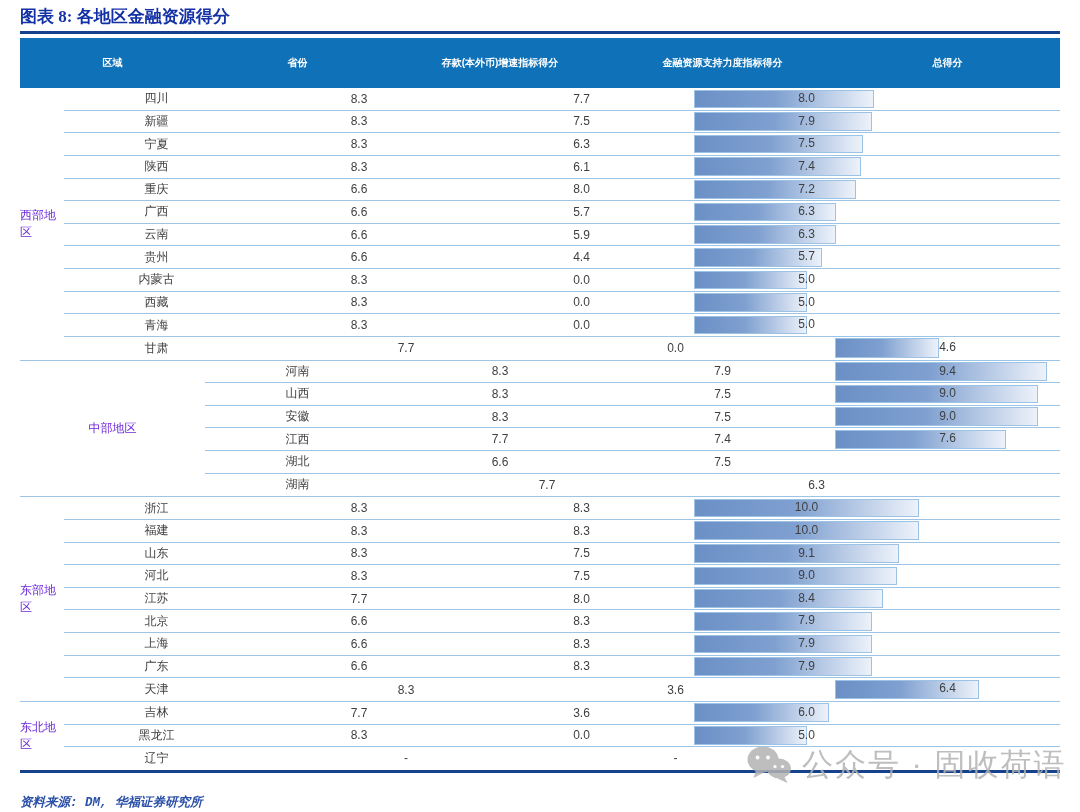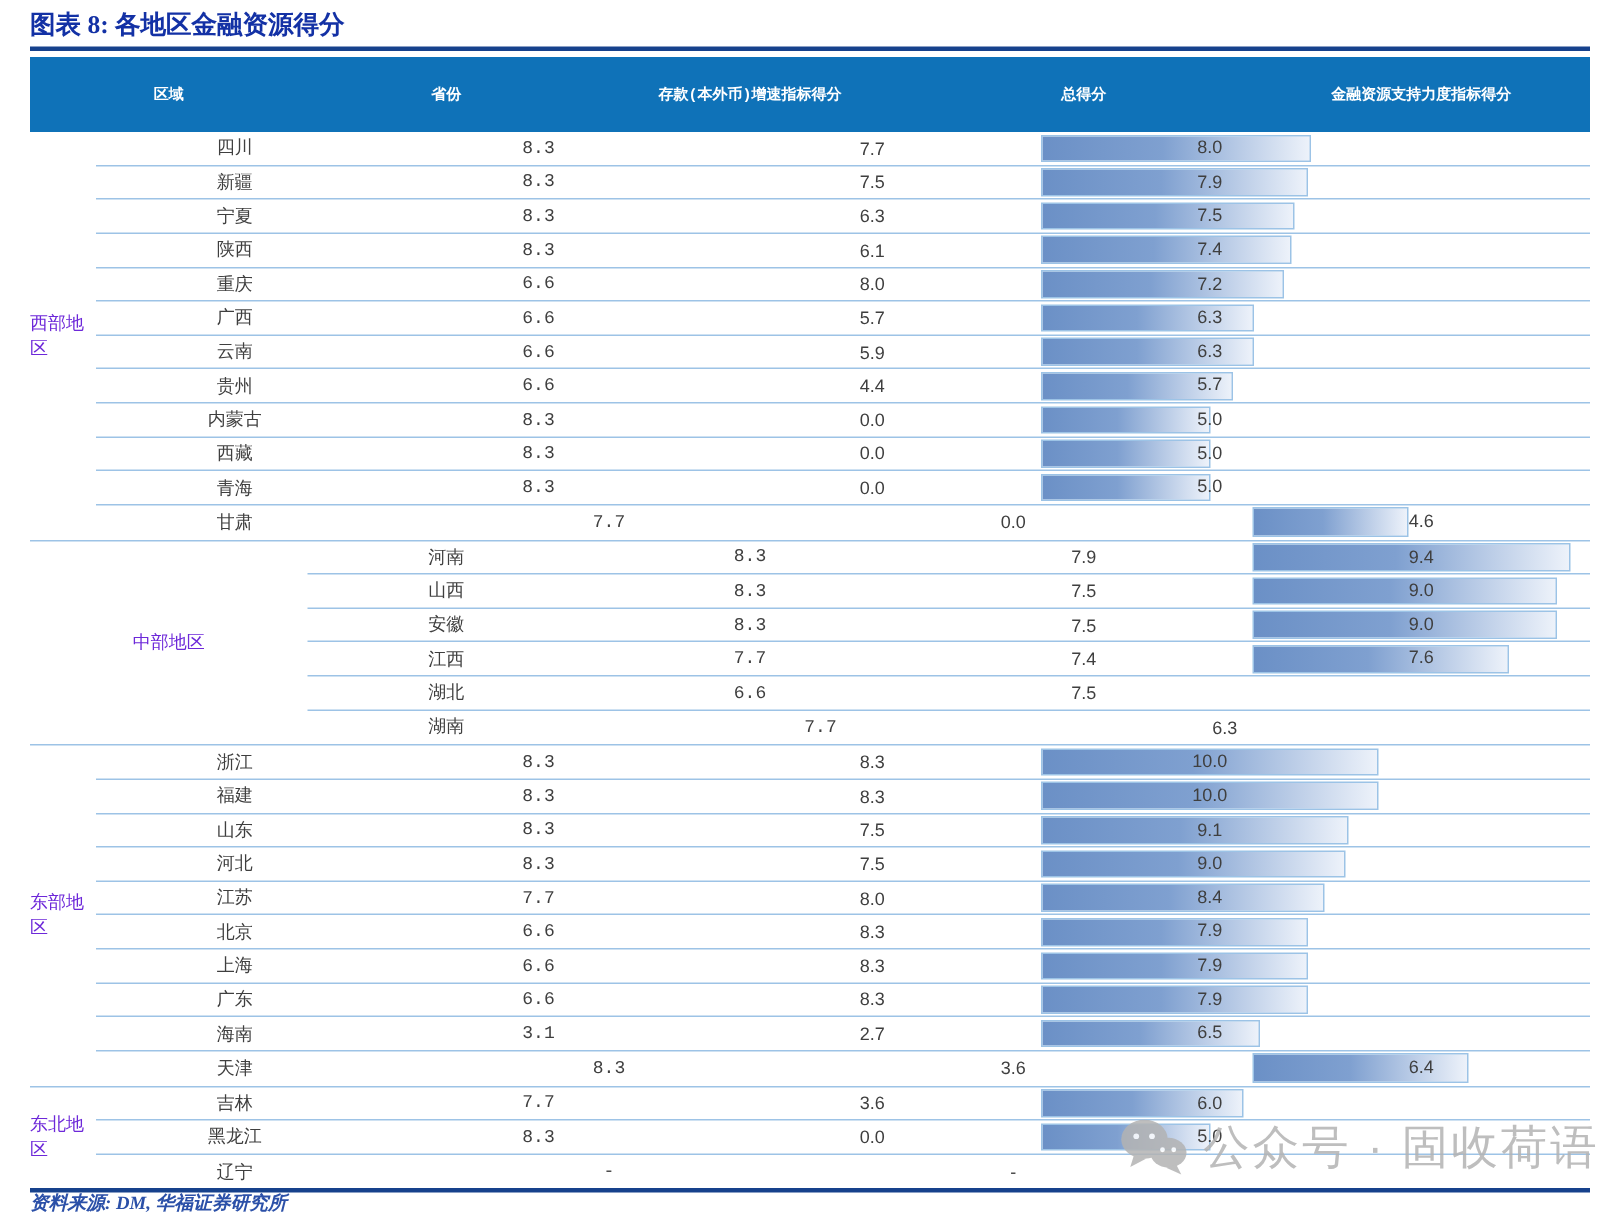--- a/index.html
+++ b/index.html
@@ -14,21 +14,21 @@
   }
   .top-rule{position:absolute;left:20px;top:31px;width:1040px;height:2.5px;background:#16418C;}
   .table-wrap{position:absolute;left:20px;top:38px;width:1040px;}
   .thead{
     display:flex;align-items:center;height:50px;background:#0F72B8;
     color:#ffffff;font-weight:bold;font-size:10px;
   }
   .thead .hcell{text-align:center;}
   .c-region{width:185px;}
   .c-province{width:185px;}
-  .c-deposit{width:220px;font-family:Liberation Mono, monospace;}
+  .c-deposit{width:220px;}
   .c-support{width:225px;}
   .c-total{width:225px;}
   .group{display:flex;border-bottom:1.5px solid #9DC3E6;}
   .group:last-child{border-bottom:none;}
   .region-cell{
     width:185px;display:flex;align-items:center;justify-content:center;
     font-size:12px;color:#6d28d9;
   }
   .rows{flex:1;}
   .row{
@@ -43,42 +43,42 @@
     border:1px solid #9CC3E6;
     background:linear-gradient(90deg,#6B90C6 0%,#7FA0D0 45%,#EDF2FA 100%);
   }
   .total-text{
     position:relative;z-index:1;display:block;width:100%;text-align:center;
     line-height:20.6px;
   }
   .bottom-rule{height:3px;background:#16418C;}
   .source-note{
     position:absolute;left:20px;top:794px;
-    font-family:Liberation Serif, serif;
+    font-family:Liberation Mono, monospace;
     font-size:12.5px;font-weight:bold;font-style:italic;color:#2B50A8;
   }
   .watermark{
     position:absolute;left:746px;top:744px;display:flex;align-items:center;
     gap:10px;color:#B3B3B3;font-size:31px;letter-spacing:2px;
     opacity:0.85;z-index:5;pointer-events:none;
   }
 </style>
 </head>
 <body>
 
 <div class="chart-title">图表 8: 各地区金融资源得分</div>
 <div class="top-rule"></div>
 
 <div class="table-wrap">
   <div class="thead">
     <div class="hcell c-region">区域</div>
     <div class="hcell c-province">省份</div>
     <div class="hcell c-deposit">存款(本外币)增速指标得分</div>
+    <div class="hcell c-support">金融资源支持力度指标得分</div>
     <div class="hcell c-total">总得分</div>
-    <div class="hcell c-support">金融资源支持力度指标得分</div>
   </div>
   <div id="table-body">
       <div class="group">
         <div class="region-cell">西部地区</div>
         <div class="rows">
           <div class="row">
             <div class="cell c-province">四川</div>
             <div class="cell c-deposit">8.3</div>
             <div class="cell c-support">7.7</div>
             <div class="cell c-total cell-total">
@@ -304,29 +304,20 @@
               <div class="total-text">7.9</div>
             </div>
           </div>
           <div class="row">
             <div class="cell c-province">广东</div>
             <div class="cell c-deposit">6.6</div>
             <div class="cell c-support">8.3</div>
             <div class="cell c-total cell-total">
               <div class="bar" style="width: 79%;"></div>
               <div class="total-text">7.9</div>
-            </div>
-          </div>
-          <div class="row">
-            <div class="cell c-province">海南</div>
-            <div class="cell c-deposit">3.1</div>
-            <div class="cell c-support">2.7</div>
-            <div class="cell c-total cell-total">
-              <div class="bar" style="width: 65%;"></div>
-              <div class="total-text">6.5</div>
             </div>
           </div>
           <div class="row">
             <div class="cell c-province">天津</div>
             <div class="cell c-deposit">8.3</div>
             <div class="cell c-support">3.6</div>
             <div class="cell c-total cell-total">
               <div class="bar" style="width: 64%;"></div>
               <div class="total-text">6.4</div>
             </div>

